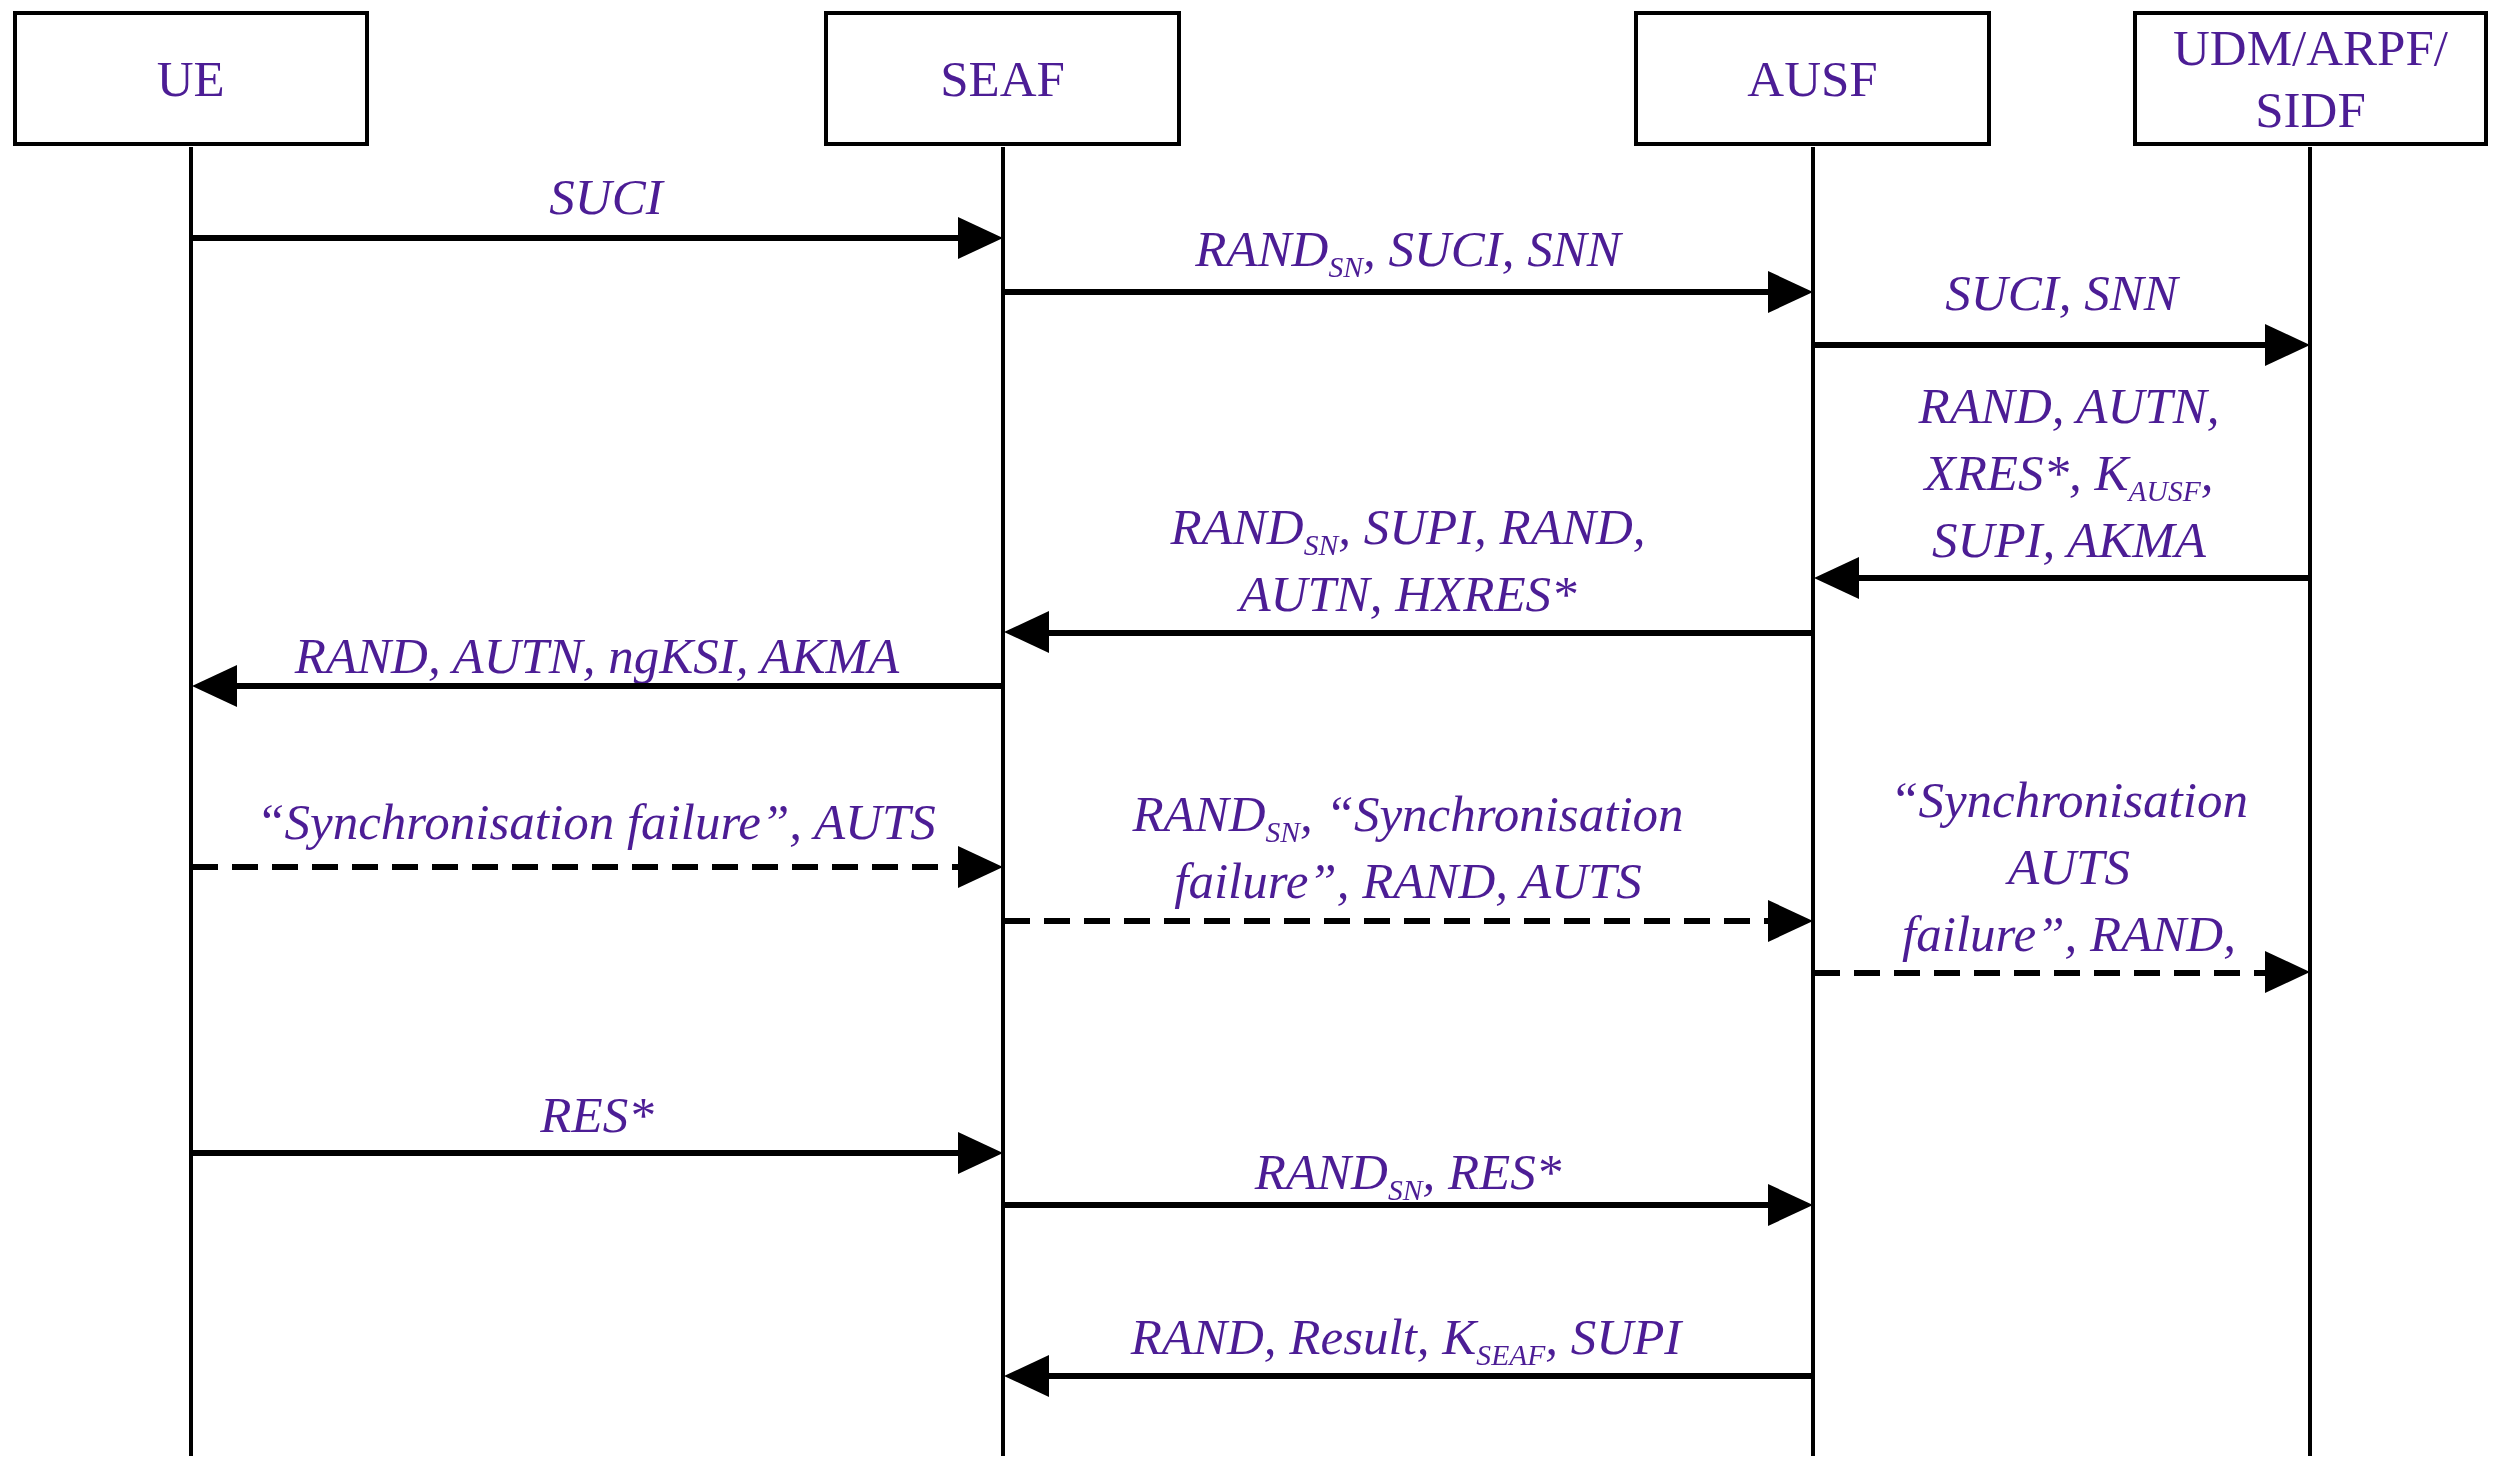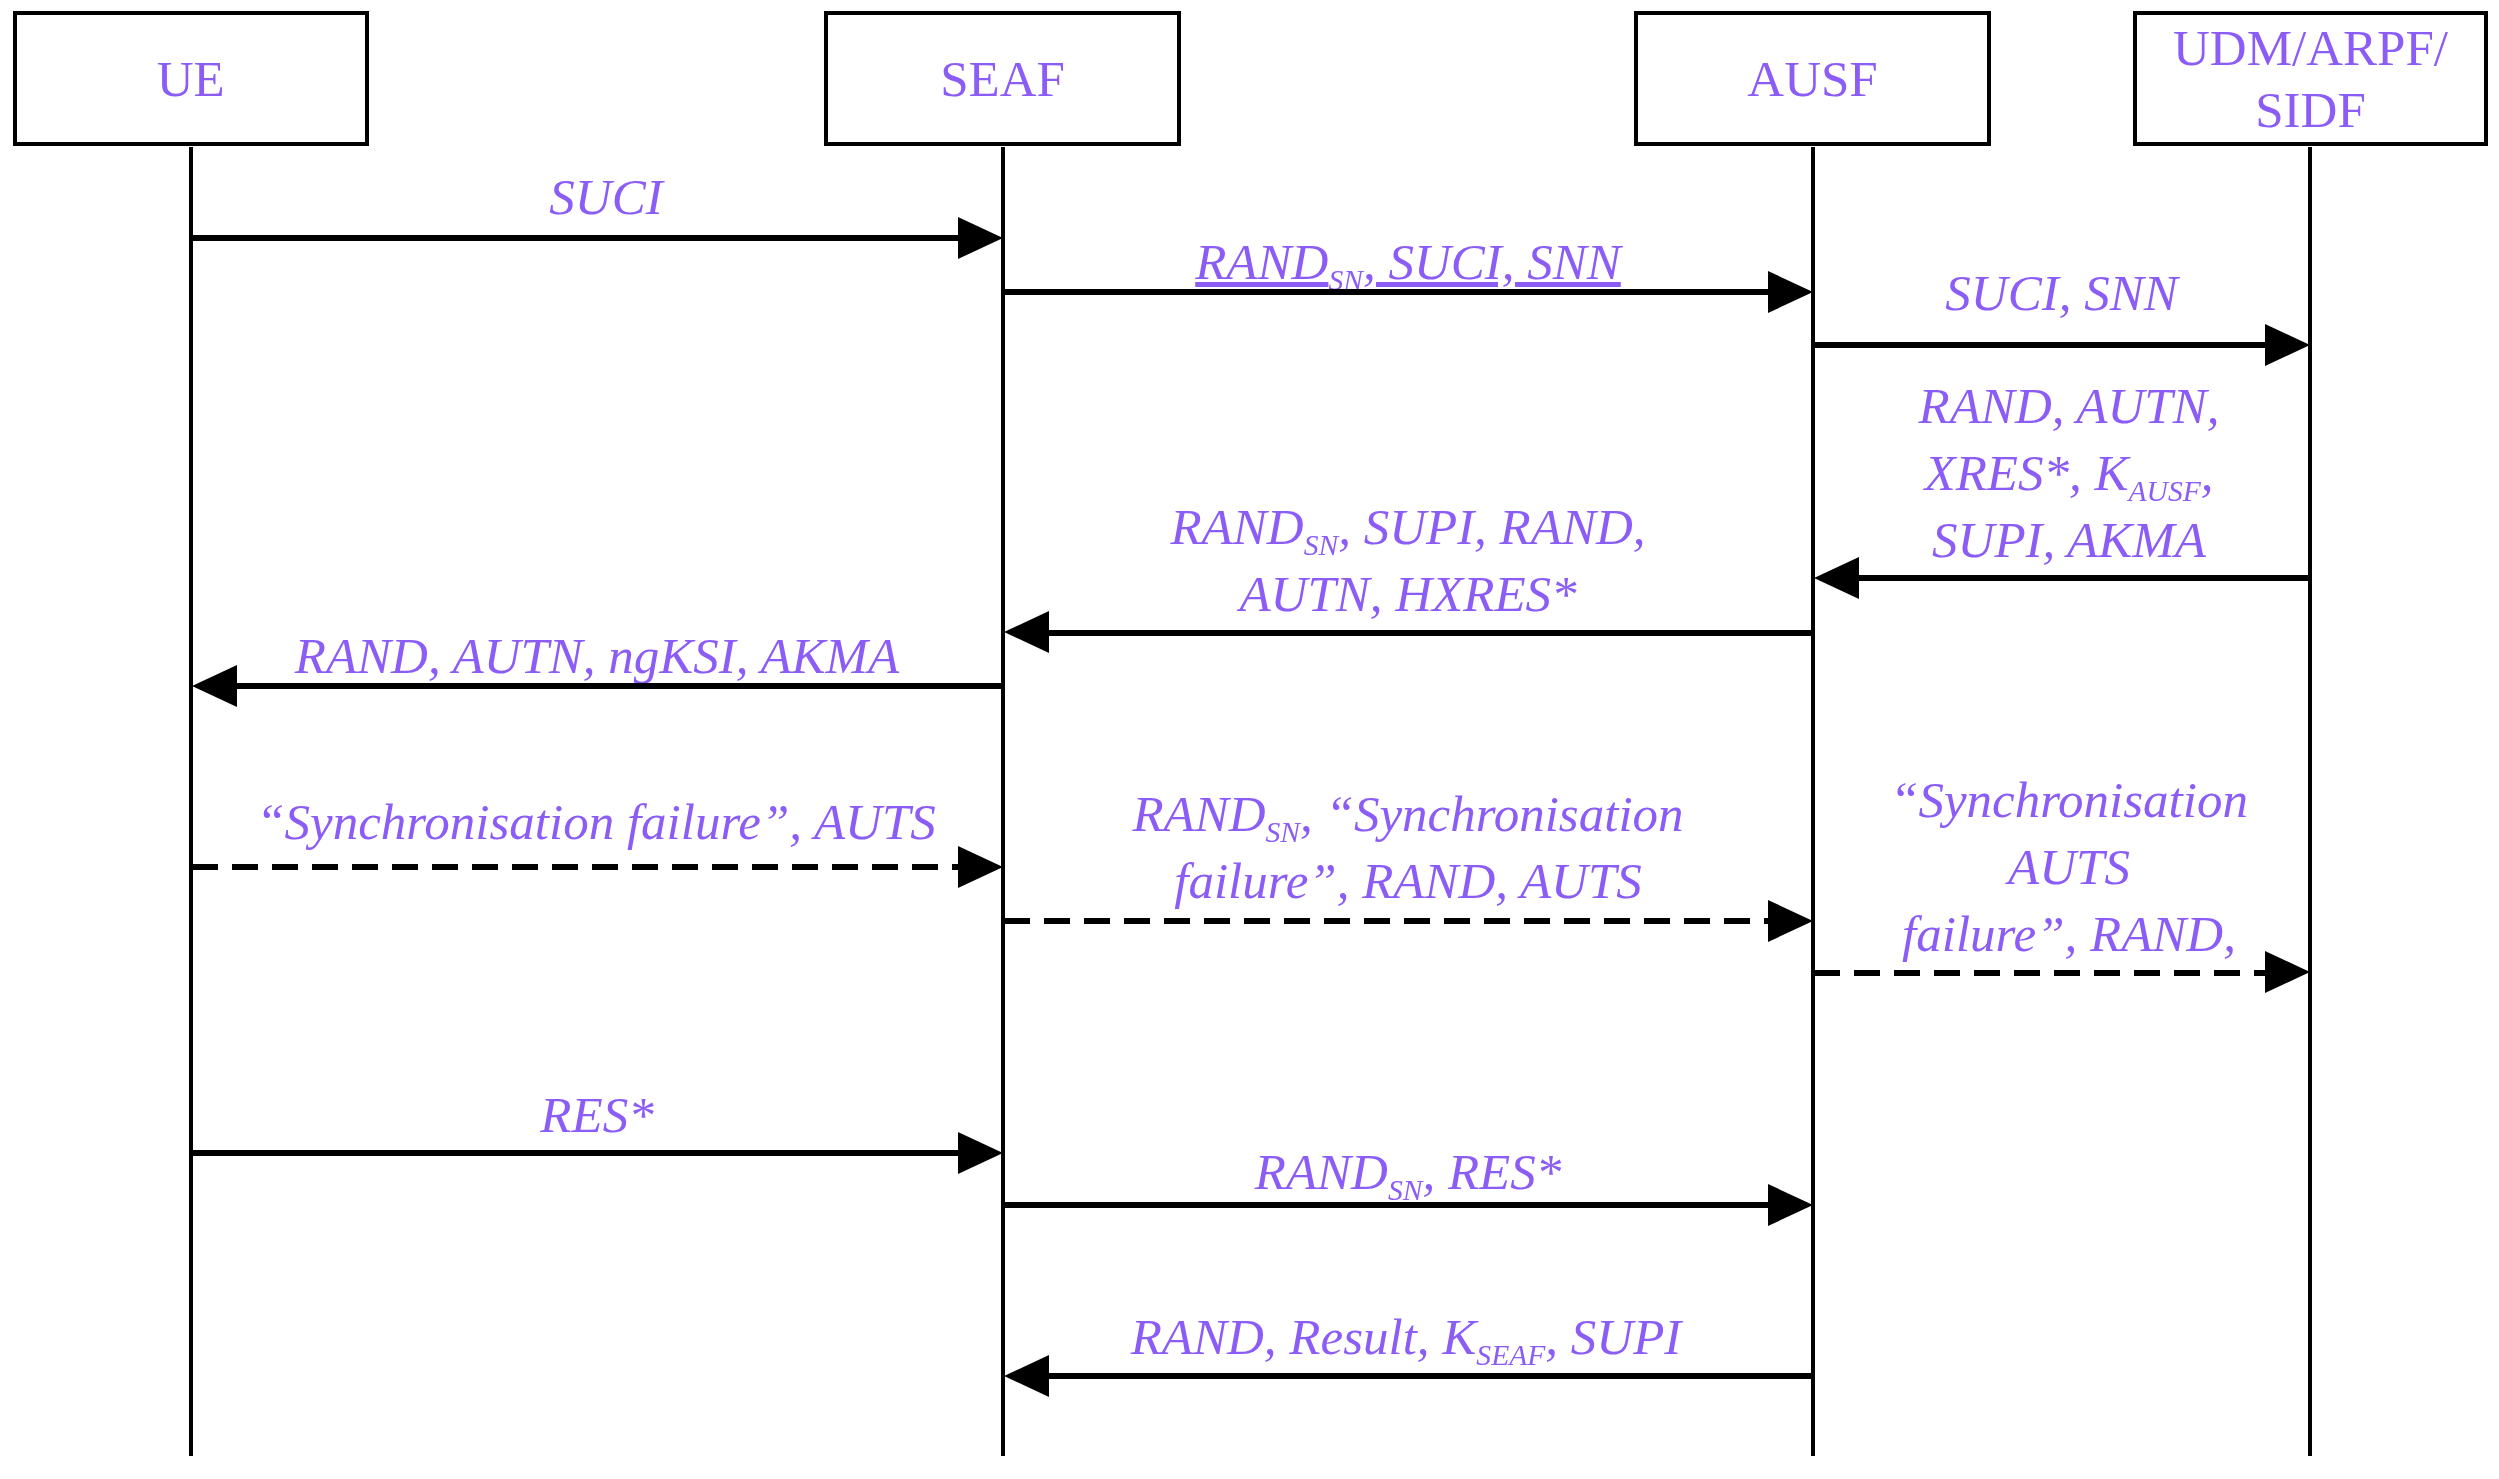--- a/index.html
+++ b/index.html
@@ -1,17 +1,17 @@
 <!DOCTYPE html>
 <html style="font-size:12.7px"><head>
 <meta charset="utf-8">
 <style>
   html,body{margin:0;padding:0;background:#fff;}
   #page{position:relative;width:2500px;height:1479px;background:#fff;overflow:hidden;
-        font-family:"Liberation Serif","DejaVu Serif",serif;color:#8b5cf6;}
+        font-family:"Liberation Serif","DejaVu Serif",serif;color:#4c1d95;}
   .pbox{position:absolute;top:11px;height:135px;border:4.8px solid #000;background:#fff;
         box-sizing:border-box;display:flex;align-items:center;justify-content:center;
         text-align:center;font-size:51px;line-height:62px;}
   .lifeline{position:absolute;top:147px;height:1309px;width:4px;background:#000;}
   .msg-label{position:absolute;font-style:italic;font-size:51px;line-height:67px;text-align:center;}
   .msg-label sub{font-size:0.58em;line-height:0;}
   .line{position:absolute;height:6.4px;background:#000;}
   .line.dashed{background:repeating-linear-gradient(90deg,#000 0 26px,rgba(0,0,0,0) 26px 40px);}
   .head{position:absolute;width:0;height:0;border-top:21.4px solid transparent;border-bottom:21.4px solid transparent;}
   .head.r{border-left:45px solid #000;}
@@ -51,21 +51,21 @@
 
   <div>
     <div class="msg-label" style="left:200px;top:164px;width:812px;">
         <div><span>SUCI</span></div>
       </div>
     <div class="line" style="left:192px;top:235px;width:767px;"></div>
     <div class="head r" style="left:958px;top:217px;"></div>
   </div>
 
   <div>
-    <div class="msg-label" style="left:1003px;top:229px;width:810px;text-decoration:underline;">
+    <div class="msg-label" style="left:1003px;top:216px;width:810px;">
         <div><span>RAND</span><sub>SN</sub><span>, SUCI, SNN</span></div>
       </div>
     <div class="line" style="left:1004px;top:289px;width:768px;"></div>
     <div class="head r" style="left:1768px;top:271px;"></div>
   </div>
 
   <div>
     <div class="msg-label" style="left:1813px;top:260px;width:497px;">
         <div><span>SUCI, SNN</span></div>
       </div>

